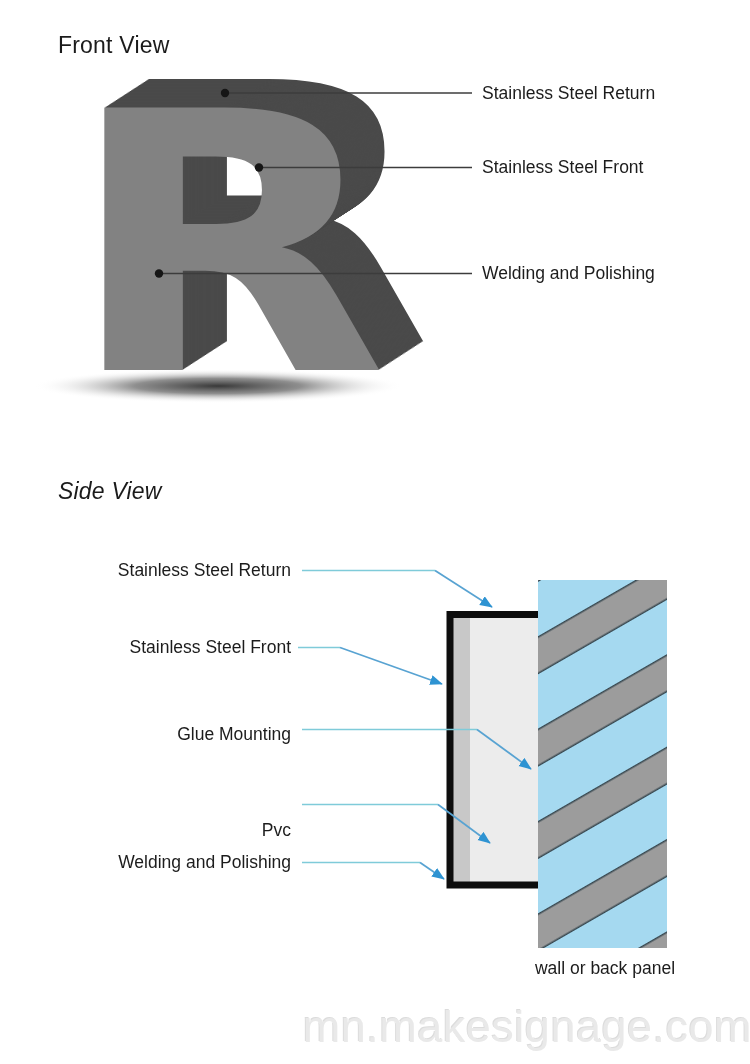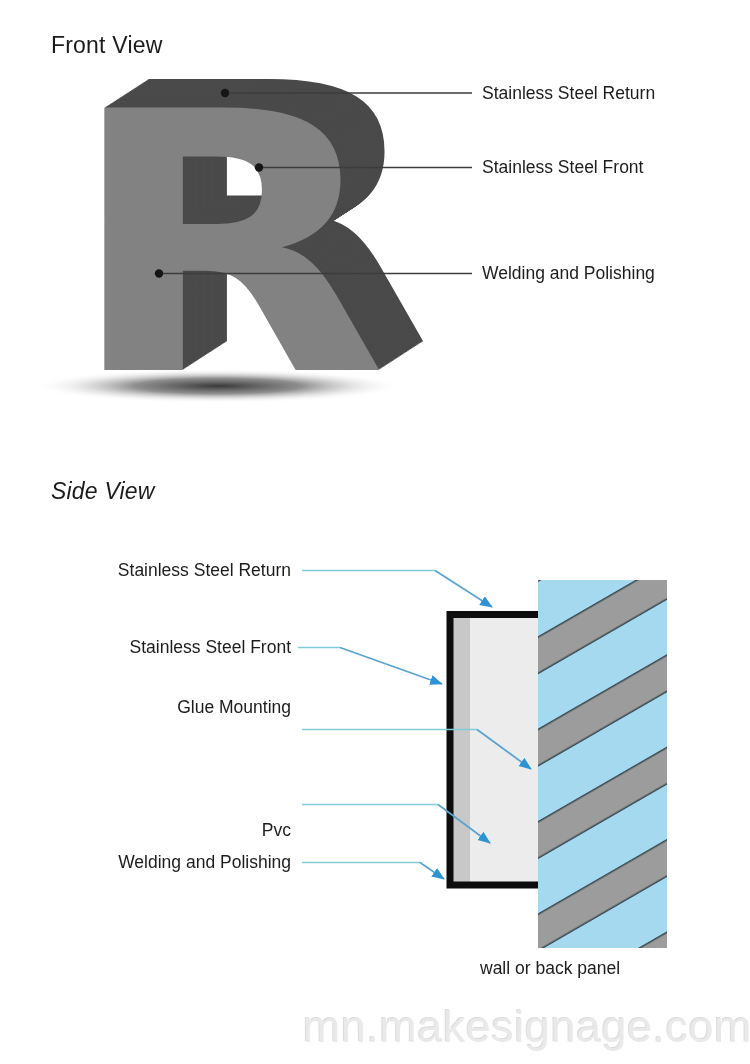--- a/index.html
+++ b/index.html
@@ -1,26 +1,26 @@
 <!DOCTYPE html>
 <html><head>
 <meta charset="utf-8">
 <style>
   html,body{margin:0;padding:0;background:#ffffff;}
   .page{
     position:relative;width:750px;height:1064px;background:#ffffff;overflow:hidden;
     font-family:"Liberation Sans","DejaVu Sans",sans-serif;color:#1c1c1c;
   }
   .art{position:absolute;left:0;top:0;width:750px;height:1064px;}
-  .section-title{position:absolute;left:51px;font-size:23px;line-height:30px;color:#1b1b1b;letter-spacing:.2px;white-space:nowrap;}
+  .section-title{position:absolute;left:58px;font-size:23px;line-height:30px;color:#1b1b1b;letter-spacing:.2px;white-space:nowrap;}
   .front-title{top:30px;}
   .side-title{top:476px;font-style:italic;}
   .front-label{position:absolute;left:482px;font-size:17.5px;line-height:22px;color:#1c1c1c;white-space:nowrap;}
   .side-label{position:absolute;right:459px;font-size:17.5px;line-height:22px;color:#1c1c1c;white-space:nowrap;text-align:right;}
-  .wall-caption{position:absolute;left:480px;width:250px;top:957px;text-align:left;font-size:17.5px;line-height:22px;color:#1c1c1c;}
+  .wall-caption{position:absolute;left:480px;width:250px;top:957px;text-align:center;font-size:17.5px;line-height:22px;color:#1c1c1c;}
   .watermark{
     position:absolute;right:-2px;top:1002px;font-size:45px;line-height:50px;
     color:#e9e9e9;letter-spacing:.5px;white-space:nowrap;
     text-shadow:1px 1px 0 #ffffff,-1px -1px 0 #dcdcdc;
   }
 </style>
 </head>
 <body>
 
 <div class="page">
@@ -129,20 +129,20 @@
   <div class="section-title front-title">Front View</div>
 
   <div class="front-label" style="top:82px">Stainless Steel Return</div>
   <div class="front-label" style="top:156px">Stainless Steel Front</div>
   <div class="front-label" style="top:262px">Welding and Polishing</div>
 
   <div class="section-title side-title">Side View</div>
 
   <div class="side-label" style="top:559px">Stainless Steel Return</div>
   <div class="side-label" style="top:636px">Stainless Steel Front</div>
-  <div class="side-label" style="top:696px">Glue Mounting</div>
+  <div class="side-label" style="top:723px">Glue Mounting</div>
   <div class="side-label" style="top:819px">Pvc</div>
   <div class="side-label" style="top:851px">Welding and Polishing</div>
 
   <div class="wall-caption">wall or back panel</div>
 
   <div class="watermark">mn.makesignage.com</div>
 </div>
 
 </body></html>

